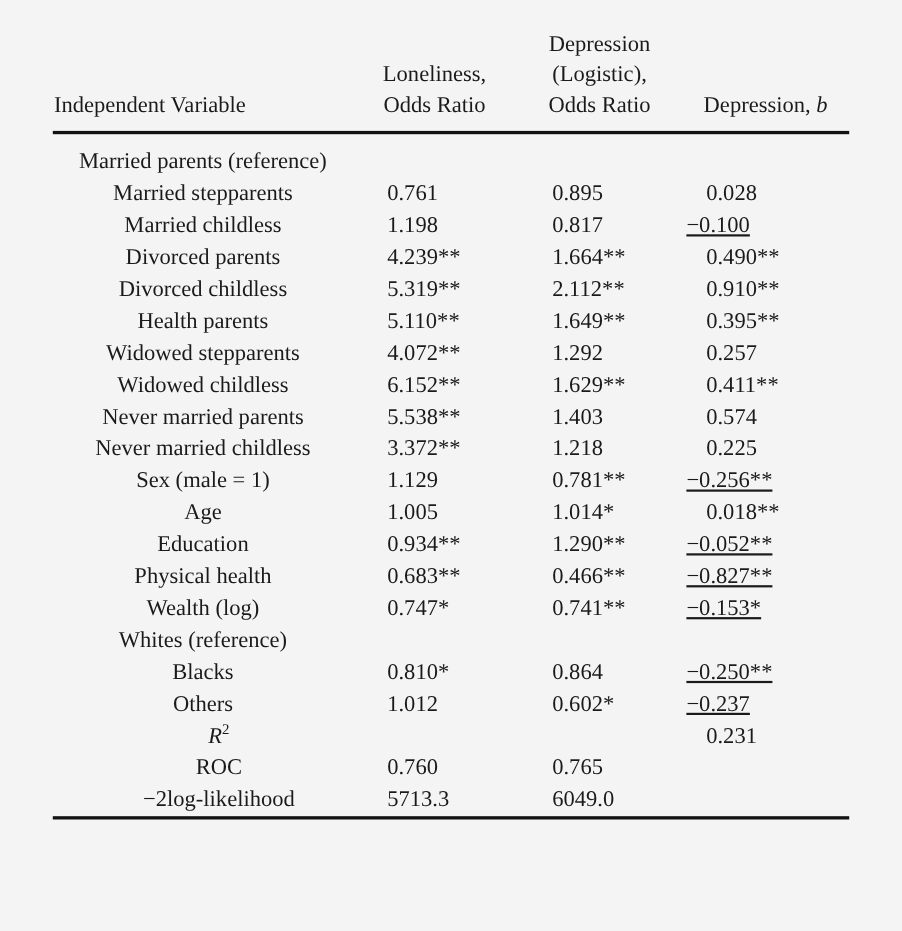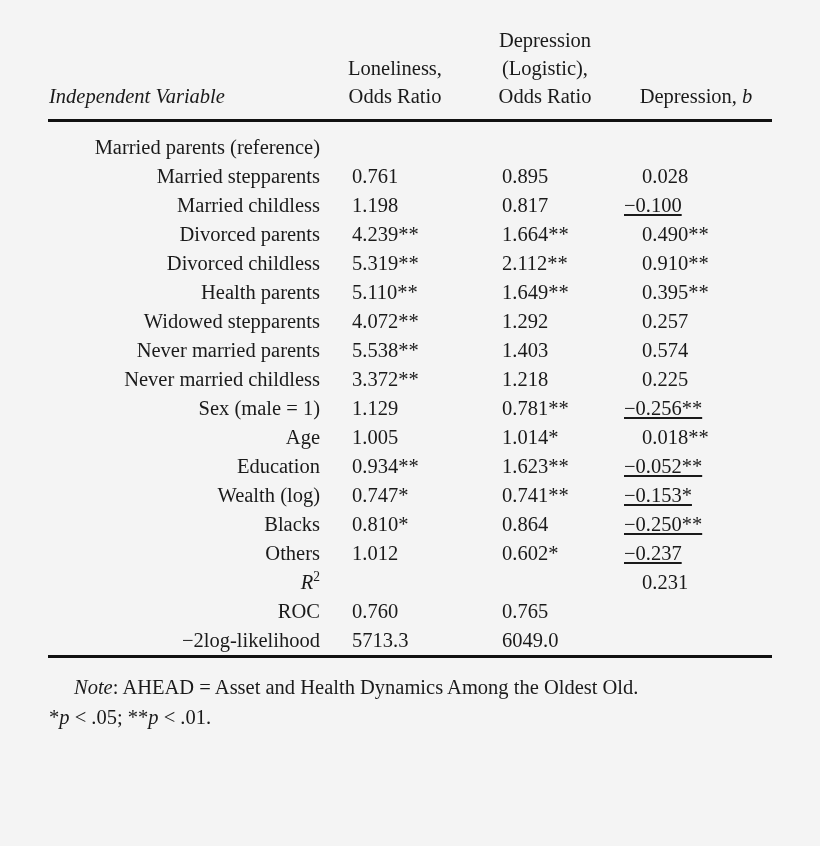--- a/index.html
+++ b/index.html
@@ -40,21 +40,20 @@
     font-weight: normal;
     font-size: 20.5px;
     line-height: 28px;
     vertical-align: bottom;
     padding: 0;
     text-align: center;
   }
   thead th.var-head {
     text-align: left;
     padding-left: 1px;
-    font-style: italic;
   }
   thead tr.head-row th {
     padding-top: 26px;
     padding-bottom: 9px;
   }
   .hdr-line { display: block; white-space: pre; font-family: Liberation Serif, serif; }
 
   
   tr.rule-top > td {
     border-top: 3px solid #111;
@@ -76,21 +75,21 @@
   
   tbody td {
     font-size: 20.5px;
     line-height: 29px;
     height: 29px;
     padding: 0;
     vertical-align: baseline;
     white-space: nowrap;
   }
   td.varname {
-    text-align: right;
+    text-align: center;
     padding-left: 1px;
   }
   td.varname.indent { padding-left: 30px; }
 
   
   td.num {
     text-align: left;
     padding-left: 32px;
   }
   td.num.c3 { padding-left: 22px; }
@@ -194,20 +193,26 @@
           <td class="num"><span class="val">1.649**</span></td>
           <td class="num c3"><span class="val">0.395**</span></td>
         </tr>
         <tr>
           <td class="varname">Widowed stepparents</td>
           <td class="num"><span class="val">4.072**</span></td>
           <td class="num"><span class="val">1.292</span></td>
           <td class="num c3"><span class="val">0.257</span></td>
         </tr>
         <tr>
+          <td class="varname">Widowed childless</td>
+          <td class="num"><span class="val">6.152**</span></td>
+          <td class="num"><span class="val">1.629**</span></td>
+          <td class="num c3"><span class="val">0.411**</span></td>
+        </tr>
+        <tr>
           <td class="varname">Never married parents</td>
           <td class="num"><span class="val">5.538**</span></td>
           <td class="num"><span class="val">1.403</span></td>
           <td class="num c3"><span class="val">0.574</span></td>
         </tr>
         <tr>
           <td class="varname">Never married childless</td>
           <td class="num"><span class="val">3.372**</span></td>
           <td class="num"><span class="val">1.218</span></td>
           <td class="num c3"><span class="val">0.225</span></td>
@@ -220,28 +225,40 @@
         </tr>
         <tr>
           <td class="varname">Age</td>
           <td class="num"><span class="val">1.005</span></td>
           <td class="num"><span class="val">1.014*</span></td>
           <td class="num c3"><span class="val">0.018**</span></td>
         </tr>
         <tr>
           <td class="varname">Education</td>
           <td class="num"><span class="val">0.934**</span></td>
-          <td class="num"><span class="val">1.623**</span></td>
+          <td class="num"><span class="val">1.290**</span></td>
           <td class="num c3"><span class="val neg">−0.052**</span></td>
+        </tr>
+        <tr>
+          <td class="varname">Physical health</td>
+          <td class="num"><span class="val">0.683**</span></td>
+          <td class="num"><span class="val">0.466**</span></td>
+          <td class="num c3"><span class="val neg">−0.827**</span></td>
         </tr>
         <tr>
           <td class="varname">Wealth (log)</td>
           <td class="num"><span class="val">0.747*</span></td>
           <td class="num"><span class="val">0.741**</span></td>
           <td class="num c3"><span class="val neg">−0.153*</span></td>
+        </tr>
+        <tr>
+          <td class="varname">Whites (reference)</td>
+          <td class="num"></td>
+          <td class="num"></td>
+          <td class="num c3"></td>
         </tr>
         <tr>
           <td class="varname">Blacks</td>
           <td class="num"><span class="val">0.810*</span></td>
           <td class="num"><span class="val">0.864</span></td>
           <td class="num c3"><span class="val neg">−0.250**</span></td>
         </tr>
         <tr>
           <td class="varname">Others</td>
           <td class="num"><span class="val">1.012</span></td>
@@ -268,20 +285,14 @@
         </tr>
       </tbody>
 
     <tfoot>
       <tr class="rule-bottom">
         <td colspan="4"></td>
       </tr>
     </tfoot>
   </table>
 
-  <div class="notes">
-    <div class="note-line1">
-      <span class="ital">Note</span><span>: AHEAD = Asset and Health Dynamics Among the Oldest Old.</span>
-    </div>
-    <div class="note-line2" id="sig-note">*<span class="ital">p</span> &lt; .05; **<span class="ital">p</span> &lt; .01.</div>
-  </div>
 
 </div>
 
 </body></html>

